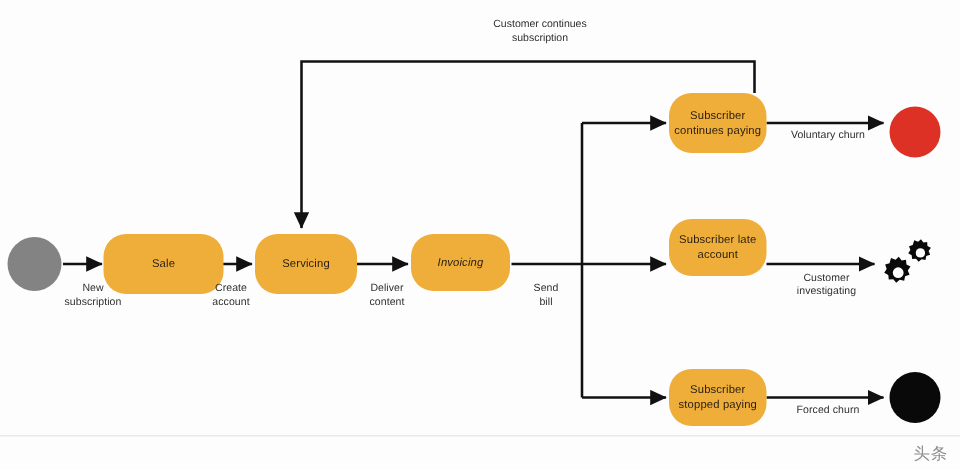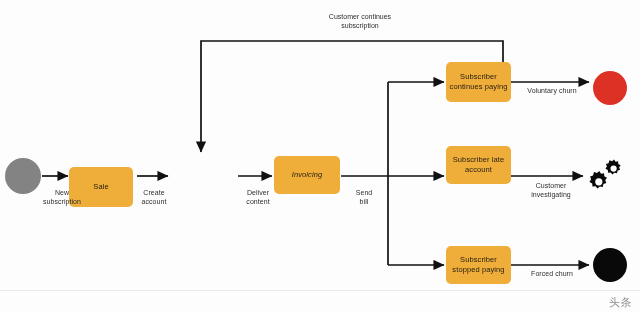--- a/index.html
+++ b/index.html
@@ -18,21 +18,21 @@
   #flow-svg {
     position: absolute;
     left: 0;
     top: 0;
     width: 640px;
     height: 313px;
   }
   .node-box {
     position: absolute;
     background: #efae3a;
-    border-radius: 5px;
+    border-radius: 15px;
     display: flex;
     align-items: center;
     justify-content: center;
     text-align: center;
     color: #2b2113;
     font-size: 7.5px;
     line-height: 1.35;
     letter-spacing: 0.1px;
     padding: 2px 2px;
     box-sizing: border-box;
@@ -134,24 +134,27 @@
 
   <svg id="gears-icon" viewBox="0 0 40 36" xmlns="http://www.w3.org/2000/svg">
     <g fill="#0a0a0a">
       <path d="M26.5 2.2 l2.6 1.0 1.9 -1.7 1.6 2.2 2.5 -0.4 0.2 2.7 2.3 1.2 -1.5 2.2 1.0 2.4 -2.6 0.9 -0.5 2.6 -2.6 -0.5 -2.0 1.7 -1.7 -2.0 -2.6 0.2 -0.3 -2.6 -2.3 -1.3 1.4 -2.2 -0.9 -2.5 2.5 -0.8 z"></path>
       <circle cx="30.6" cy="10.6" r="3.1" fill="#ffffff"></circle>
       <path d="M11.0 14.0 l3.0 1.1 2.2 -2.0 1.9 2.6 2.9 -0.5 0.3 3.1 2.7 1.4 -1.8 2.6 1.2 2.8 -3.0 1.0 -0.6 3.0 -3.0 -0.6 -2.3 2.0 -2.0 -2.3 -3.0 0.2 -0.3 -3.0 -2.7 -1.5 1.6 -2.6 -1.0 -2.9 2.9 -0.9 z"></path>
       <circle cx="15.8" cy="23.8" r="3.6" fill="#ffffff"></circle>
     </g>
   </svg>
 
-  <div class="node-box" id="node-sale" style="left:69px; top:156px; width:64px; height:40px;margin-top:11px;">
+  <div class="node-box" id="node-sale" style="left:69px; top:156px; width:80px; height:40px;">
     <span>Sale</span>
   </div>
 
+  <div class="node-box" id="node-servicing" style="left:170px; top:156px; width:68px; height:40px;">
+    <span>Servicing</span>
+  </div>
 
   <div class="node-box" id="node-invoicing" style="left:274px; top:156px; width:66px; height:38px;font-style:italic;">
     <span>Invoicing</span>
   </div>
 
   <div class="node-box" id="node-continues-paying" style="left:446px; top:62px; width:65px; height:40px; flex-direction:column;">
     <span>Subscriber</span>
     <span>continues paying</span>
   </div>
 

